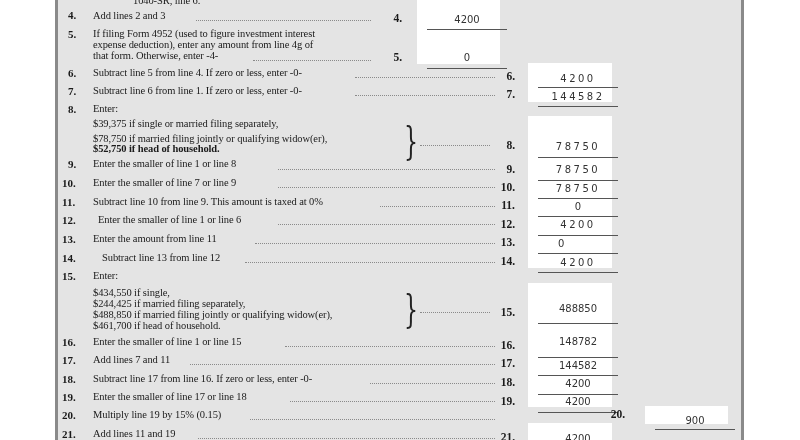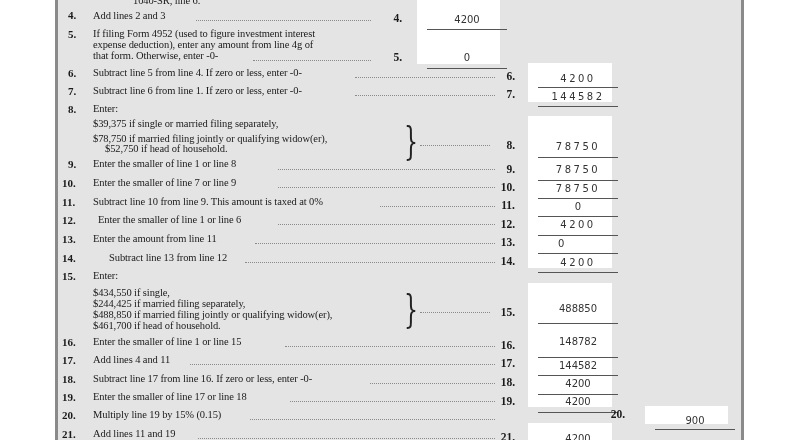--- a/index.html
+++ b/index.html
@@ -67,42 +67,42 @@
 
 <div class="num" style="left:68px;top:9px;">4.</div>
 <div class="txt" style="left:93px;top:10px;">Add lines 2 and 3</div>
 <div class="dots" style="left:196px;top:10px;width:175px;"></div>
 <div class="lbl" style="left:372px;top:12px;">4.</div>
 <div class="field" style="left:419px;top:6px;width:80px;height:16px;">4200</div>
 
 <div class="num" style="left:68px;top:28px;">5.</div>
 <div class="txt" style="left:93px;top:28px;">If filing Form 4952 (used to figure investment interest</div>
 <div class="txt" style="left:93px;top:39px;">expense deduction), enter any amount from line 4g of</div>
-<div class="txt" style="left:93px;top:50px;">that form. Otherwise, enter -0-</div>
+<div class="txt" style="left:93px;top:50px;">that form. Otherwise, enter -4-</div>
 <div class="dots" style="left:253px;top:50px;width:118px;"></div>
 <div class="lbl" style="left:372px;top:51px;">5.</div>
 <div class="field" style="left:419px;top:44px;width:80px;height:17px;">0</div>
 
 <div class="num" style="left:68px;top:67px;">6.</div>
 <div class="txt" style="left:93px;top:67px;">Subtract line 5 from line 4. If zero or less, enter -0-</div>
 <div class="dots" style="left:355px;top:67px;width:140px;"></div>
 <div class="lbl" style="left:485px;top:70px;">6.</div>
 <div class="field spaced" style="left:530px;top:65px;width:80px;height:15px;">4200</div>
 
 <div class="num" style="left:68px;top:85px;">7.</div>
 <div class="txt" style="left:93px;top:85px;">Subtract line 6 from line 1. If zero or less, enter -0-</div>
 <div class="dots" style="left:355px;top:85px;width:140px;"></div>
 <div class="lbl" style="left:485px;top:88px;">7.</div>
 <div class="field spaced" style="left:530px;top:83px;width:80px;height:16px;">144582</div>
 
 <div class="num" style="left:68px;top:103px;">8.</div>
 <div class="txt" style="left:93px;top:103px;">Enter:</div>
 <div class="txt" style="left:93px;top:118px;">$39,375 if single or married filing separately,</div>
 <div class="txt" style="left:93px;top:133px;">$78,750 if married filing jointly or qualifying widow(er),</div>
-<div class="txt" style="left:105px;top:143px;">$52,750 if head of household.</div>
+<div class="txt" style="left:93px;top:143px;font-weight:bold;">$52,750 if head of household.</div>
 <div class="brace" style="left:404px;top:120px;">}</div>
 <div class="dots" style="left:420px;top:135px;width:70px;"></div>
 <div class="lbl" style="left:485px;top:139px;">8.</div>
 <div class="field spaced" style="left:530px;top:133px;width:80px;height:17px;">78750</div>
 
 <div class="num" style="left:68px;top:158px;">9.</div>
 <div class="txt" style="left:93px;top:158px;">Enter the smaller of line 1 or line 8</div>
 <div class="dots" style="left:278px;top:159px;width:217px;"></div>
 <div class="lbl" style="left:485px;top:163px;">9.</div>
 <div class="field spaced" style="left:530px;top:156px;width:80px;height:17px;">78750</div>
@@ -125,21 +125,21 @@
 <div class="lbl" style="left:485px;top:218px;">12.</div>
 <div class="field spaced" style="left:530px;top:211px;width:80px;height:17px;">4200</div>
 
 <div class="num" style="left:62px;top:233px;">13.</div>
 <div class="txt" style="left:93px;top:233px;">Enter the amount from line 11</div>
 <div class="dots" style="left:255px;top:233px;width:240px;"></div>
 <div class="lbl" style="left:485px;top:236px;">13.</div>
 <div class="field" style="left:530px;top:230px;width:80px;height:16px;text-align:left;padding-left:20px;">0</div>
 
 <div class="num" style="left:62px;top:252px;">14.</div>
-<div class="txt" style="left:109px;top:252px;">Subtract line 13 from line 12</div>
+<div class="txt" style="left:102px;top:252px;">Subtract line 13 from line 12</div>
 <div class="dots" style="left:245px;top:252px;width:250px;"></div>
 <div class="lbl" style="left:485px;top:255px;">14.</div>
 <div class="field spaced" style="left:530px;top:249px;width:80px;height:16px;">4200</div>
 
 <div class="num" style="left:62px;top:270px;">15.</div>
 <div class="txt" style="left:93px;top:270px;">Enter:</div>
 <div class="txt" style="left:93px;top:287px;">$434,550 if single,</div>
 <div class="txt" style="left:93px;top:298px;">$244,425 if married filing separately,</div>
 <div class="txt" style="left:93px;top:309px;">$488,850 if married filing jointly or qualifying widow(er),</div>
 <div class="txt" style="left:93px;top:320px;">$461,700 if head of household.</div>
@@ -148,21 +148,21 @@
 <div class="lbl" style="left:485px;top:306px;">15.</div>
 <div class="field" style="left:530px;top:295px;width:80px;height:21px;">488850</div>
 
 <div class="num" style="left:62px;top:336px;">16.</div>
 <div class="txt" style="left:93px;top:336px;">Enter the smaller of line 1 or line 15</div>
 <div class="dots" style="left:285px;top:336px;width:210px;"></div>
 <div class="lbl" style="left:485px;top:339px;">16.</div>
 <div class="field" style="left:530px;top:328px;width:80px;height:22px;">148782</div>
 
 <div class="num" style="left:62px;top:354px;">17.</div>
-<div class="txt" style="left:93px;top:354px;">Add lines 4 and 11</div>
+<div class="txt" style="left:93px;top:354px;">Add lines 7 and 11</div>
 <div class="dots" style="left:190px;top:354px;width:305px;"></div>
 <div class="lbl" style="left:485px;top:357px;">17.</div>
 <div class="field" style="left:530px;top:352px;width:80px;height:16px;">144582</div>
 
 <div class="num" style="left:62px;top:373px;">18.</div>
 <div class="txt" style="left:93px;top:373px;">Subtract line 17 from line 16. If zero or less, enter -0-</div>
 <div class="dots" style="left:370px;top:373px;width:125px;"></div>
 <div class="lbl" style="left:485px;top:376px;">18.</div>
 <div class="field" style="left:530px;top:370px;width:80px;height:17px;">4200</div>
 

